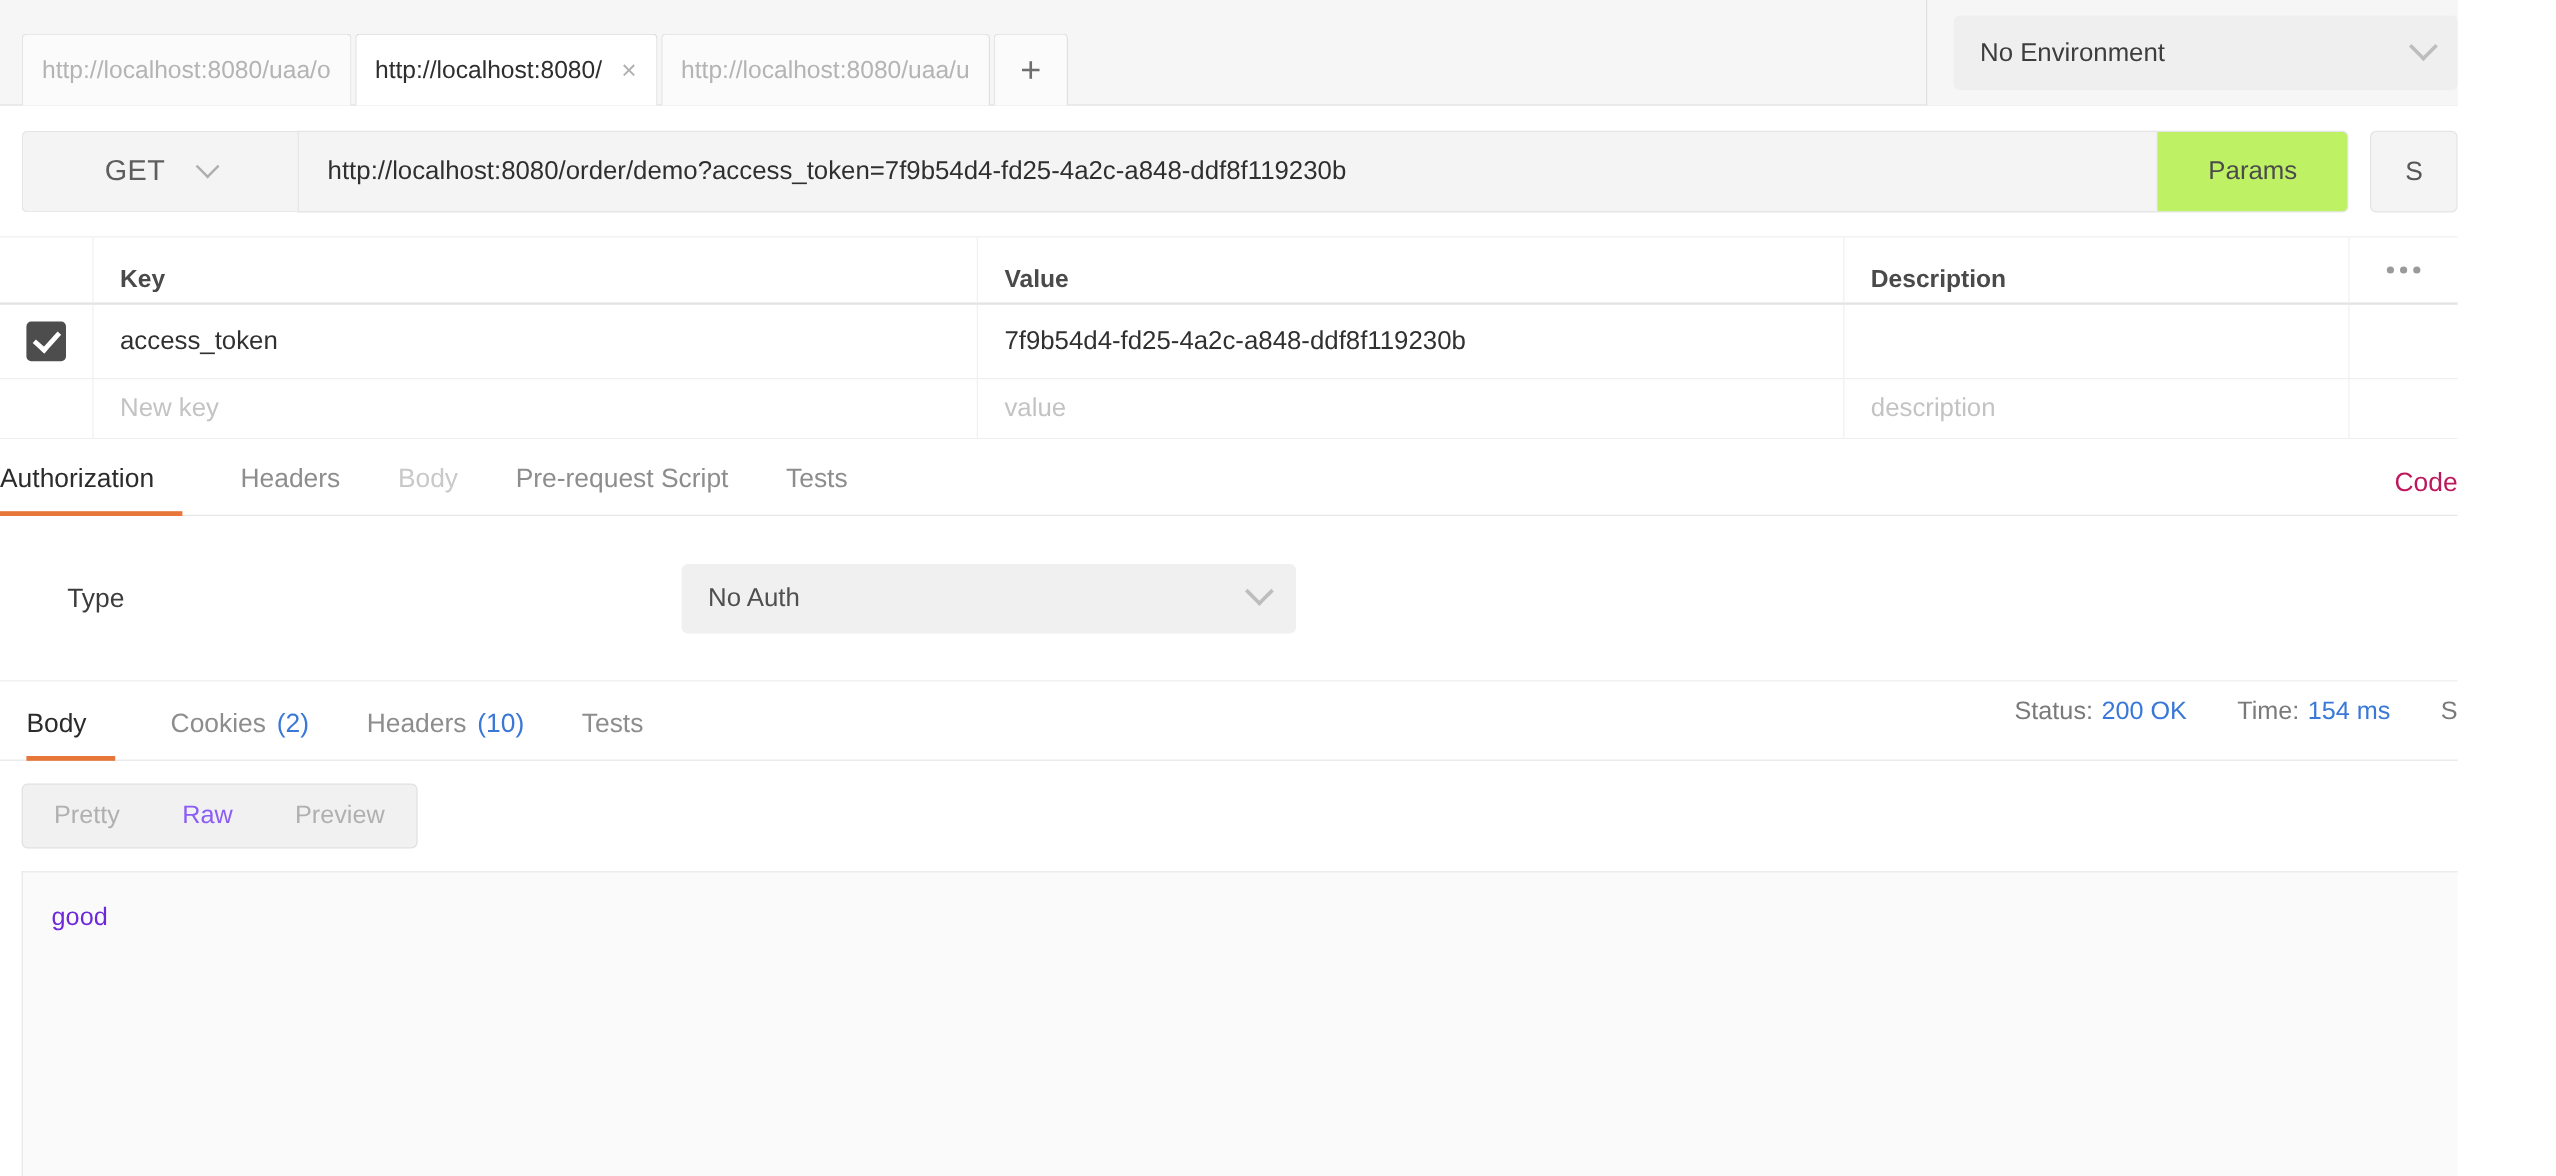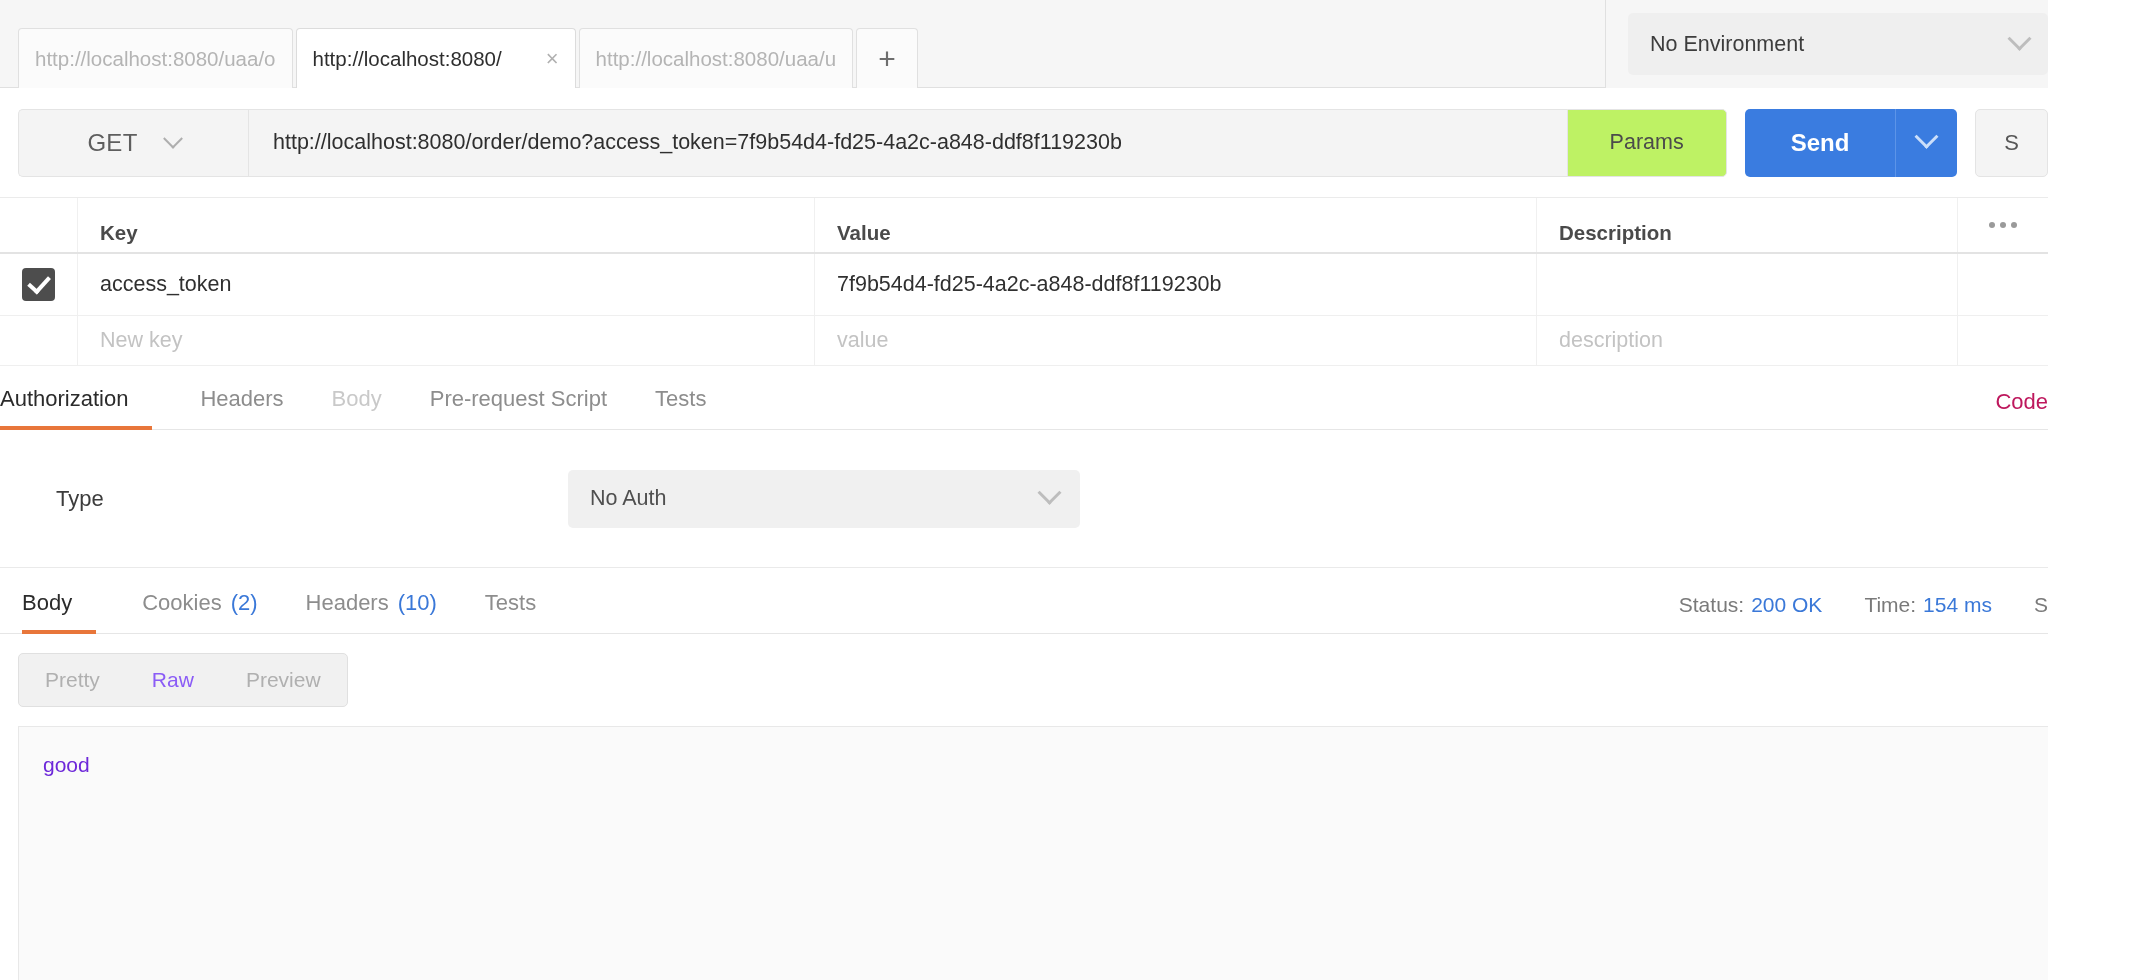--- a/index.html
+++ b/index.html
@@ -30,21 +30,21 @@
     padding: 0 16px;
     border: 1px solid #e0e0e0;
     border-bottom: none;
     background: #fbfbfb;
     border-radius: 4px 4px 0 0;
     margin-right: 3px;
     max-width: 300px;
     position: relative;
     top: 1px;
   }
-  .req-tab.active { background: #ffffff; border-color: #dcdcdc; gap: 28px; }
+  .req-tab.active { background: #ffffff; border-color: #dcdcdc; }
   .req-tab .tab-label {
     font-size: 20.5px;
     color: #b4b4b4;
     white-space: nowrap;
     overflow: hidden;
     text-overflow: clip;
     max-width: 252px;
     display: block;
   }
   .req-tab.active .tab-label { color: #2e2e2e; max-width: 230px; }
@@ -281,21 +281,21 @@
     display: flex;
     align-items: flex-end;
     padding-left: 22px;
     border-bottom: 1px solid #e6e6e6;
     position: relative;
   }
   .resptabs .rtab:first-child { padding-left: 0; margin-right: 22px; }
   .count { color: #3a78d8; margin-left: 9px; }
   .meta {
     position: absolute;
-    right: 0; bottom: 16px;
+    right: 0; bottom: 28px;
     display: flex;
     align-items: center;
     gap: 42px;
     white-space: nowrap;
     padding-right: 0;
   }
   .meta-item { font-size: 21px; color: #7a7a7a; }
   .meta-item b { color: #3a78d8; font-weight: normal; margin-left: 7px; }
 
   .viewbar { flex: 0 0 92px; display: flex; align-items: center; padding-left: 18px; }
@@ -368,28 +368,20 @@
   <div class="urlbar">
     <div class="method-box">
       <span class="method-text">GET</span>
       <span class="chev-sm"></span>
     </div>
     <div class="url-input">
       <span class="url-text">http://localhost:8080/order/demo?access_token=7f9b54d4-fd25-4a2c-a848-ddf8f119230b</span>
     </div>
     <div class="params-btn">
       <span>Params</span>
-    </div>
-    <div class="send-group">
-      <div class="send-btn">
-        <span>Send</span>
-      </div>
-      <div class="send-caret">
-        <span class="chev"></span>
-      </div>
     </div>
     <div class="save-btn">
       <span>S</span>
     </div>
   </div>
 
   <div class="params-table">
 
     <div class="ptrow head">
       <div class="cell c-check"></div>

